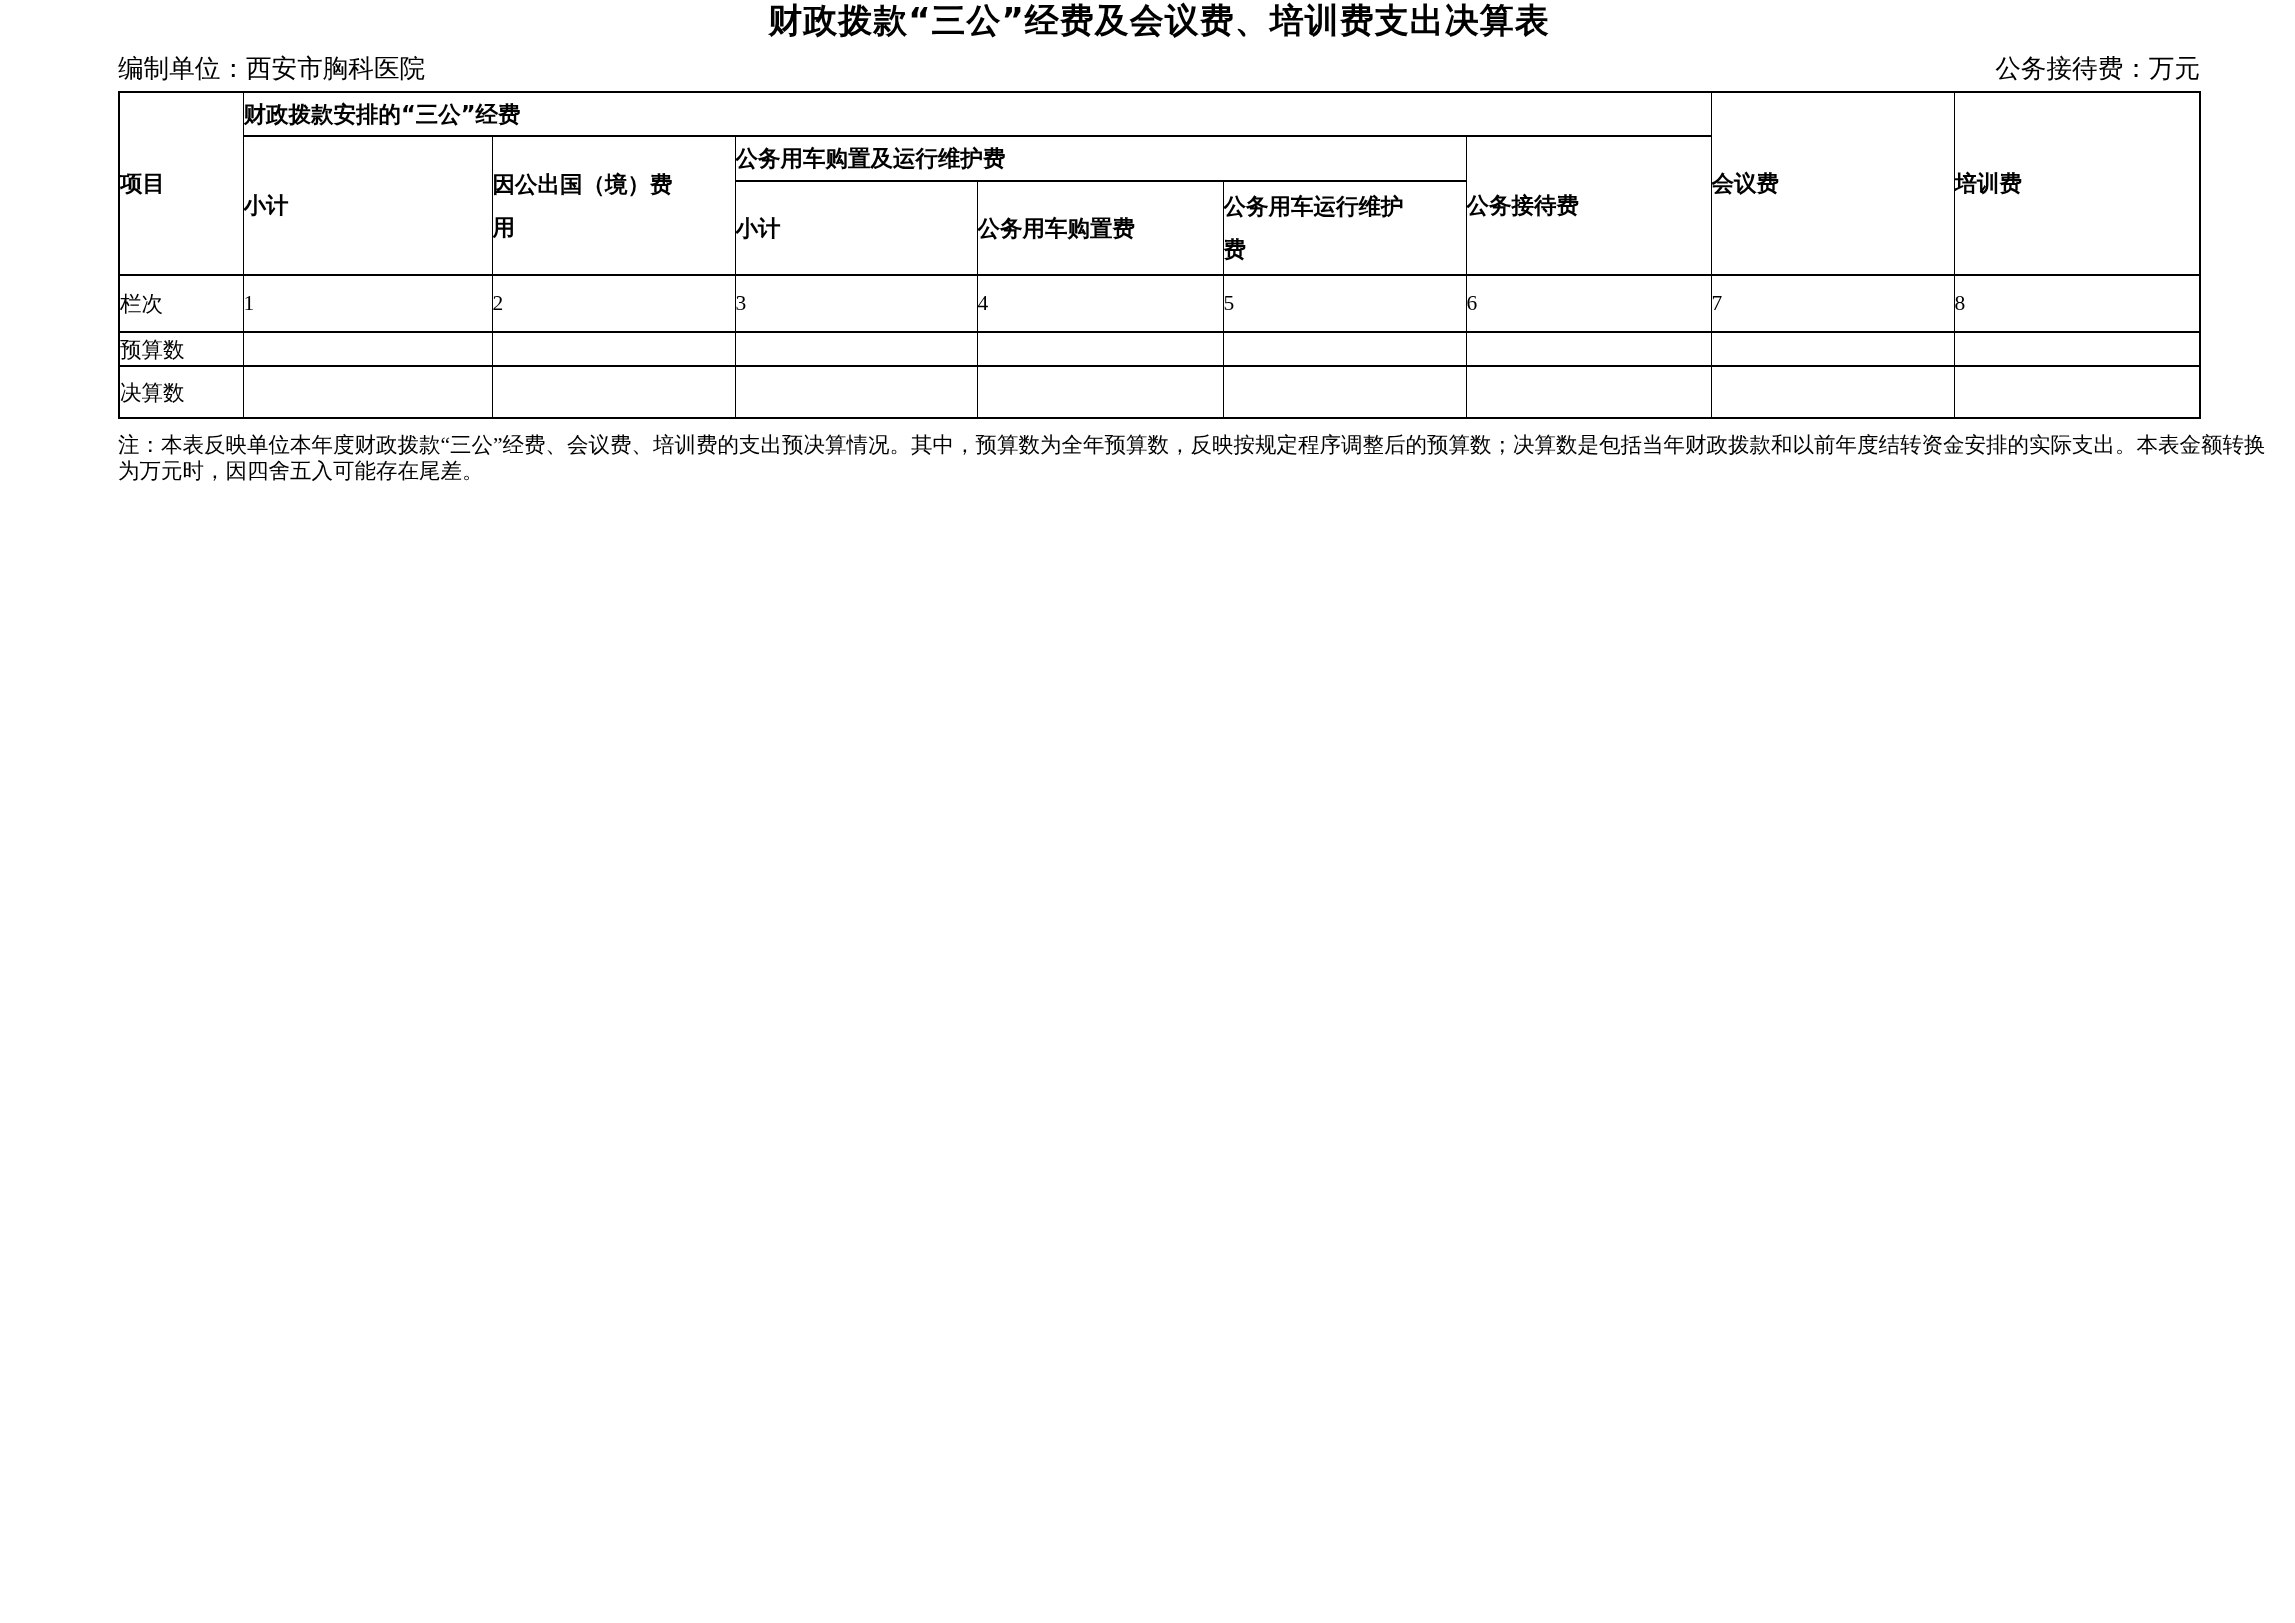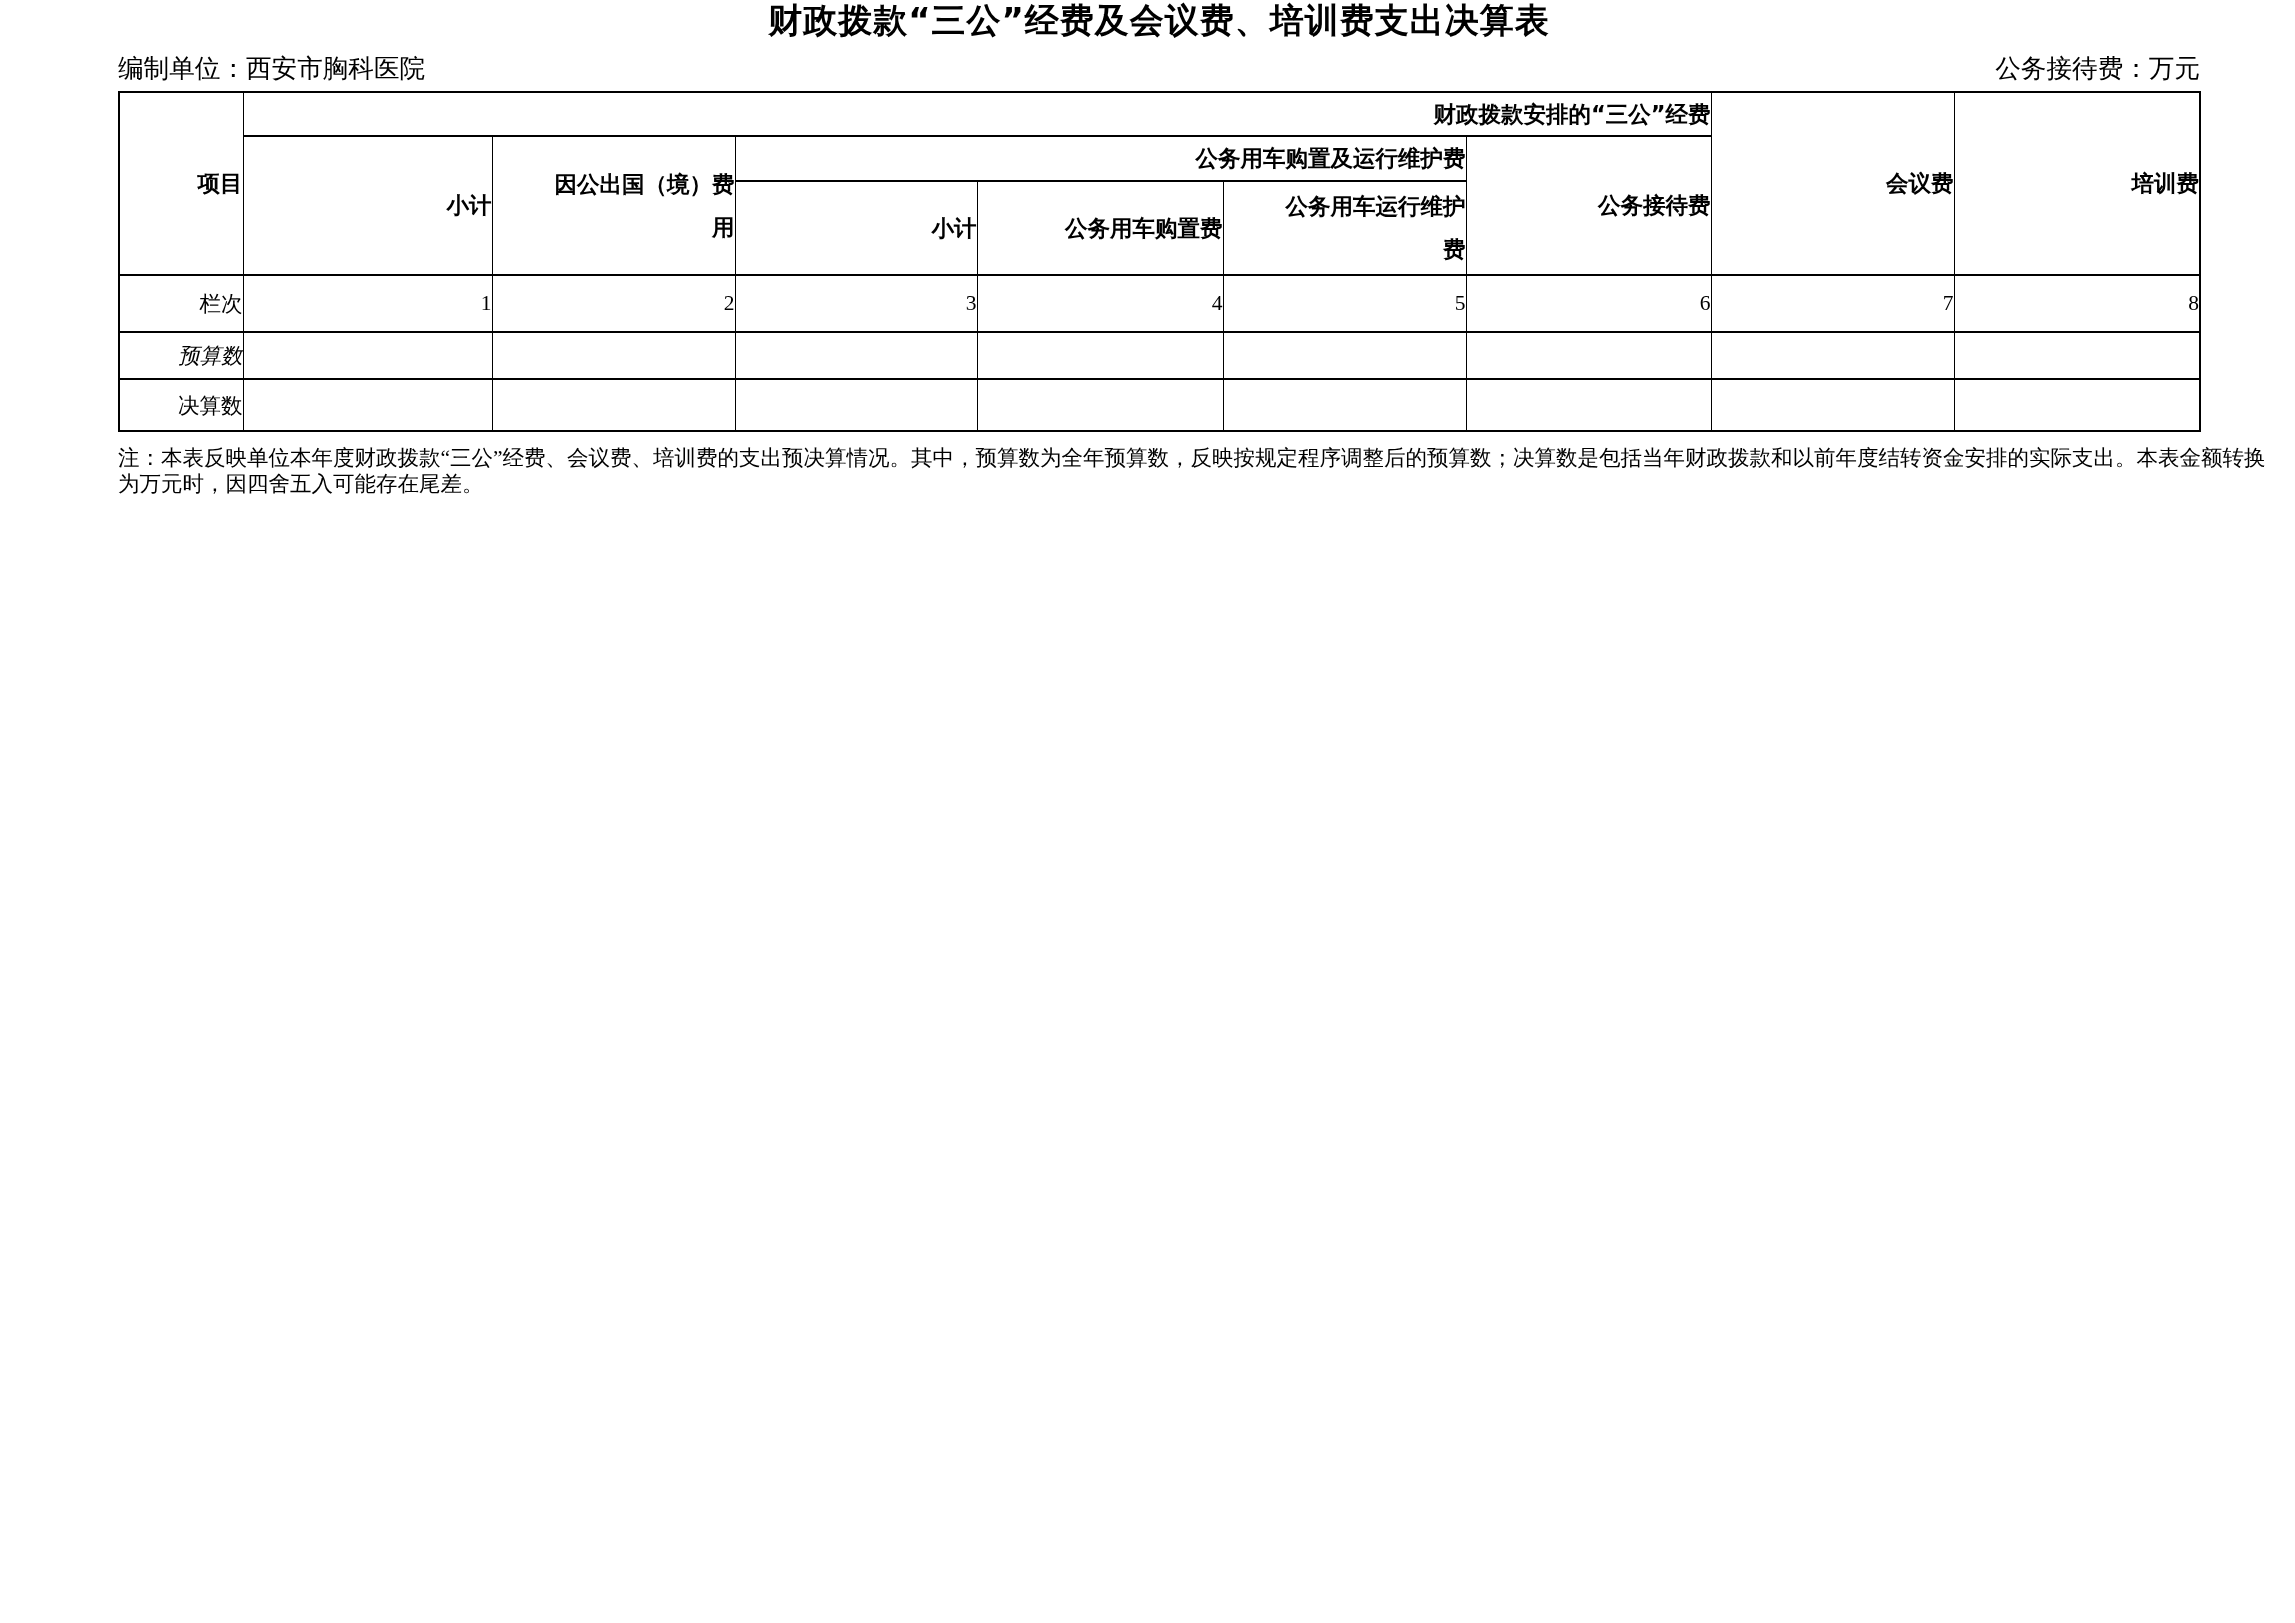--- a/index.html
+++ b/index.html
@@ -50,21 +50,21 @@
     margin-top: 7.2px;
     border-collapse: collapse;
     table-layout: fixed;
     border: 2px solid #000;
   }
   table.fin td {
     border-left: 1.5px solid #000;
     border-right: 1.5px solid #000;
     border-top: 2.6px solid #000;
     border-bottom: 2.6px solid #000;
-    text-align: right;
+    text-align: left;
     vertical-align: middle;
     padding: 0;
     overflow: hidden;
   }
   td.h {
     font-family: "DejaVu Sans", sans-serif;
     font-weight: bold;
     font-size: 22.5px;
     line-height: 1.9;
   }
@@ -75,21 +75,21 @@
   }
   .narrow {
     display: inline-block;
     max-width: 194px;
     line-height: 1.9;
   }
   tr.r1 { height: 44px; }
   tr.r2 { height: 41px; }
   tr.r3 { height: 94px; }
   tr.r4 { height: 57px; }
-  tr.r5 { height: 47px; font-style: italic; }
+  tr.r5 { height: 34px; }
   tr.r6 { height: 52px; }
   .note {
     width: 2168px;
     margin-top: 13px;
     font-size: 21.5px;
     line-height: 1.22;
     text-align: left;
   }
 </style>
 </head>

